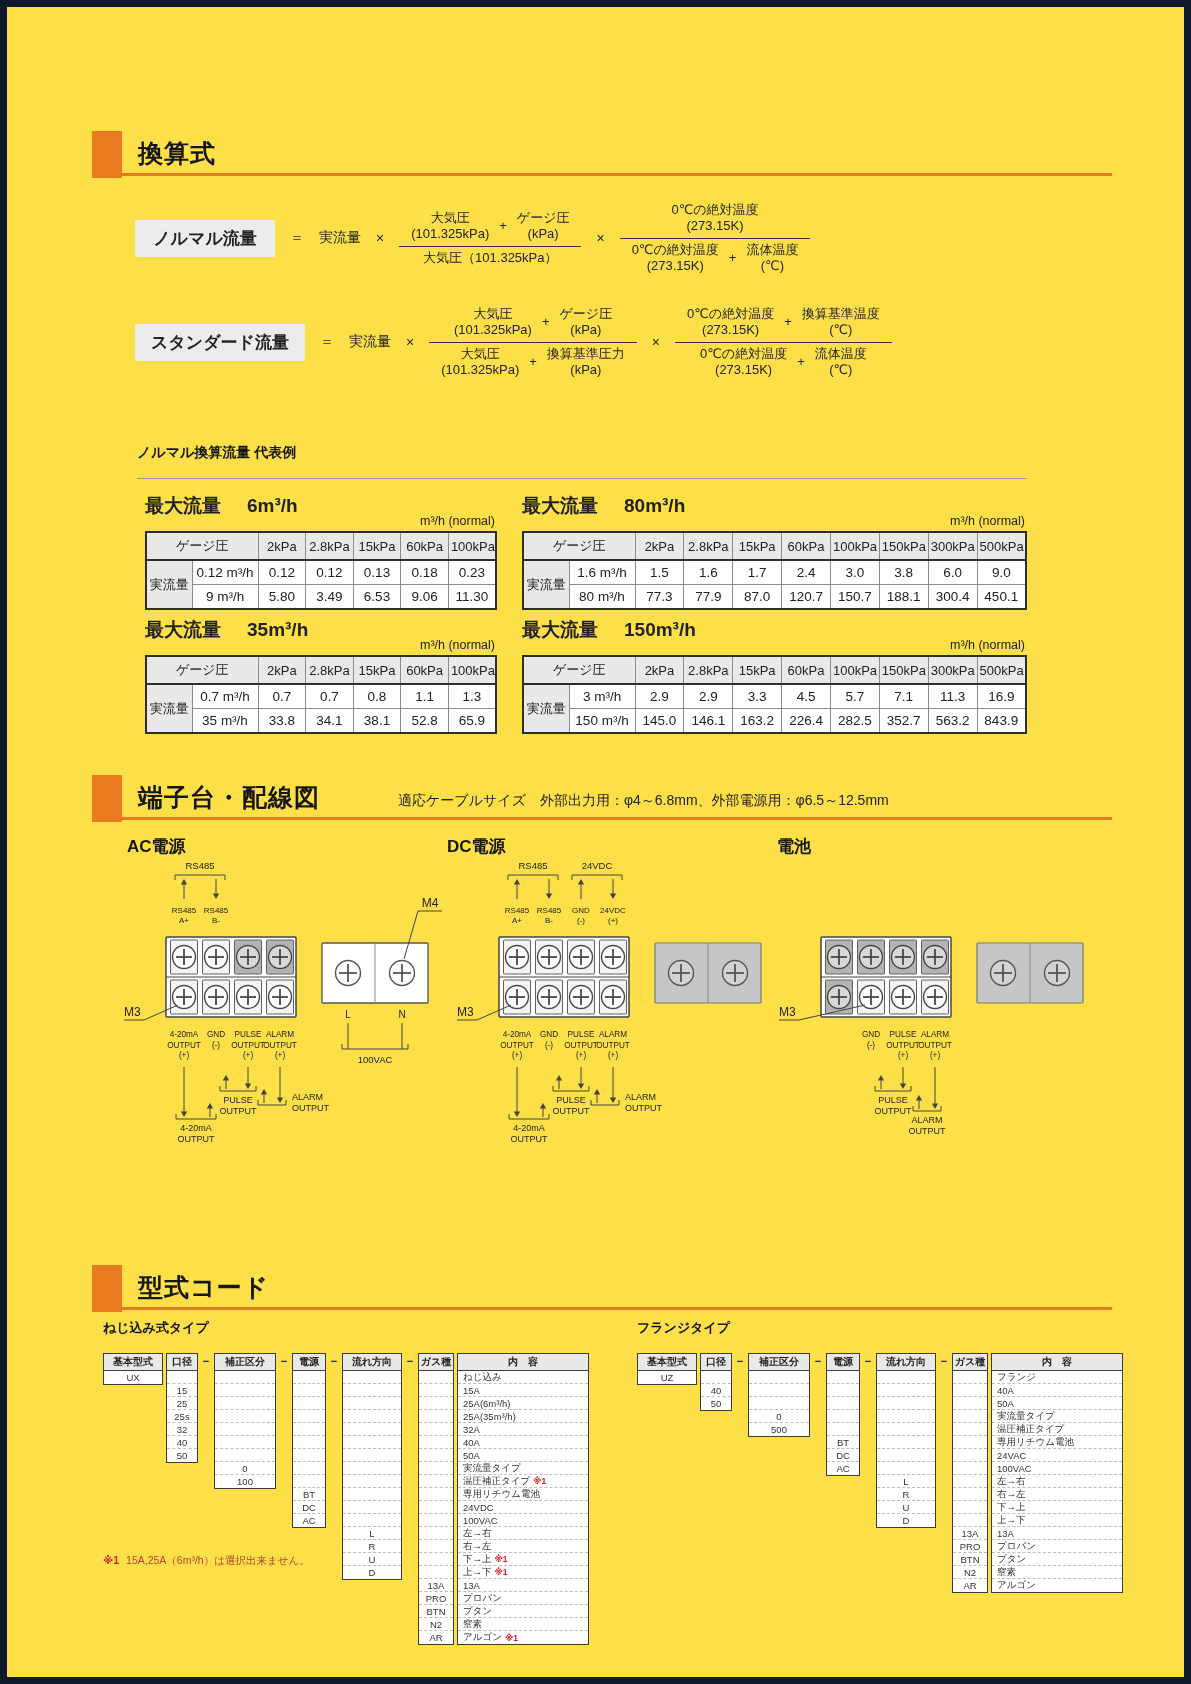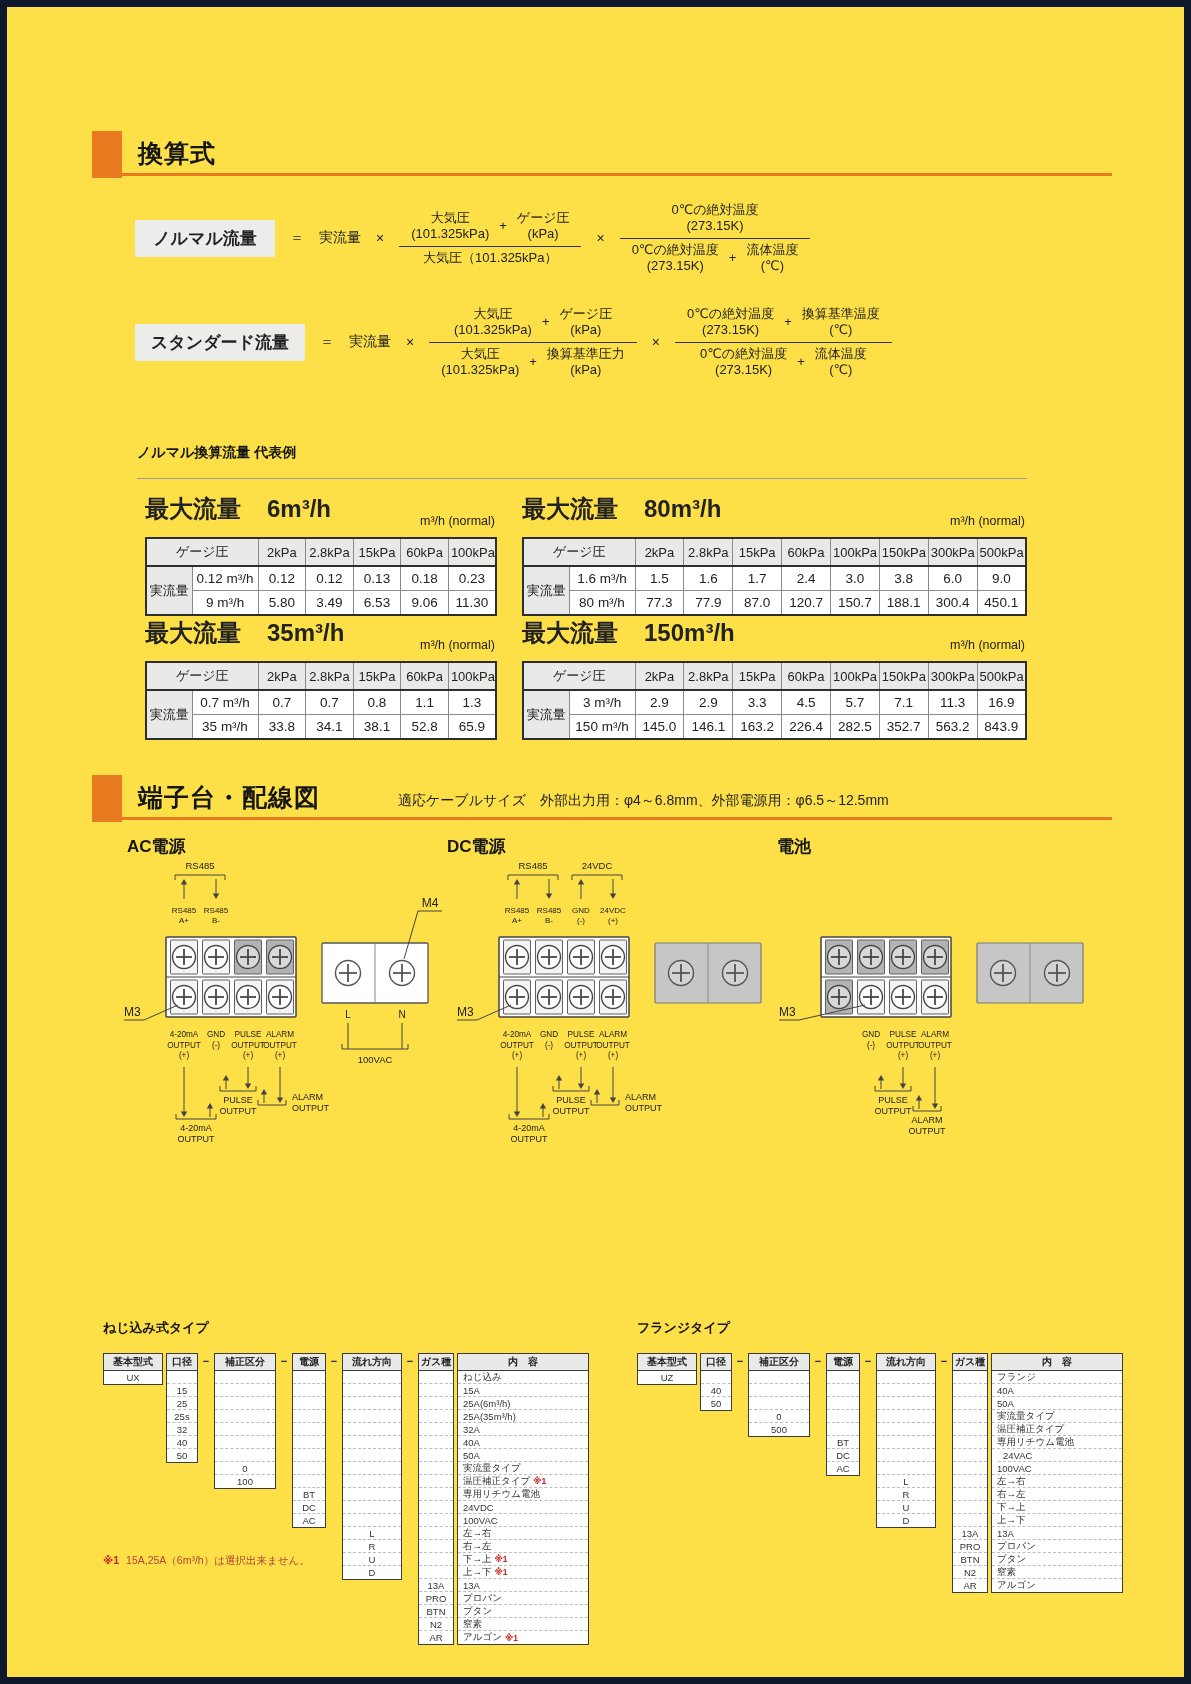--- a/index.html
+++ b/index.html
@@ -21,21 +21,21 @@
   .frac{display:flex;flex-direction:column;align-items:center;font-size:13px;line-height:1.25;text-align:center}
   .fr-row{display:flex;align-items:center;gap:10px;padding:3px 12px}
   .fr-bar{align-self:stretch;border-top:1.5px solid #333;height:0}
   .term{display:flex;flex-direction:column}
   .plus{font-size:13px}
 
   
   .ex-title{position:absolute;left:130px;top:437px;font-size:14px;font-weight:bold;color:#161616}
   .ex-underline{position:absolute;left:130px;top:471px;width:890px;border-top:1px solid #999}
   .flow-table{position:absolute}
-  .ft-title{font-size:24px;font-weight:600;color:#222}
+  .ft-title{font-size:19px;font-weight:600;color:#222}
   .ft-val{margin-left:26px}
   .ft-unit{position:absolute;right:2px;top:21px;font-size:12.5px}
   .flow-table table{border-collapse:collapse;width:100%;table-layout:fixed;margin-top:12px;
                     font-size:13.5px;border:2px solid #2e2e2e}
   .flow-table th{background:#e9e9e7;font-weight:normal;font-size:13px;border:1px solid #8a8a8a;
                  border-bottom:2px solid #2e2e2e;padding:4px 2px}
   .flow-table td{border:1px solid #8a8a8a;text-align:center;padding:4px 2px;background:#fff}
   .flow-table td.rowhead{background:#e9e9e7;font-size:13px}
 
   
@@ -640,20 +640,24 @@
       <polygon points="164.8,250.5 171.2,250.5 168,256" fill="#444"></polygon>
       <line x1="152" y1="256" x2="152" y2="246" stroke="#444" stroke-width="1"></line>
       <polygon points="148.8,247.5 155.2,247.5 152,242" fill="#444"></polygon>
       <line x1="146" y1="258" x2="174" y2="258" stroke="#444" stroke-width="1"></line>
       <line x1="146" y1="258" x2="146" y2="253" stroke="#444" stroke-width="1"></line>
       <line x1="174" y1="258" x2="174" y2="253" stroke="#444" stroke-width="1"></line>
       <text x="160" y="270" font-size="9" text-anchor="middle" fill="#222" font-family="Liberation Sans, sans-serif">ALARM</text>
       <text x="160" y="280.5" font-size="9" text-anchor="middle" fill="#222" font-family="Liberation Sans, sans-serif">OUTPUT</text>
     </svg>
 
+  <div class="sec-head" style="top:1258px">
+    <div class="sec-square"></div>
+    <h2 class="sec-title">型式コード</h2>
+  </div>
   <div class="subhead" style="left:96px;top:1312px">ねじ込み式タイプ</div>
   <div class="subhead" style="left:630px;top:1312px">フランジタイプ</div>
   <div class="code-table" style="left:96px;top:1346px">
       <div class="codecol" style="width: 60px;">
         <div class="codehead">基本型式</div>
         <div class="codebody">
           <div class="codecell" style="height: 13px;">UX</div>
         </div>
       </div>
       <div class="codecol" style="width: 32px;">
@@ -918,21 +922,21 @@
           </div>
           <div class="codecell content-cell" style="height: 13px;">
             <span class="ctext">実流量タイプ</span>
           </div>
           <div class="codecell content-cell" style="height: 13px;">
             <span class="ctext">温圧補正タイプ</span>
           </div>
           <div class="codecell content-cell" style="height: 13px;">
             <span class="ctext">専用リチウム電池</span>
           </div>
-          <div class="codecell content-cell" style="height: 13px; margin-left: 6px;">
+          <div class="codecell content-cell" style="height: 13px;">
             <span class="ctext">24VAC</span>
           </div>
           <div class="codecell content-cell" style="height: 13px;">
             <span class="ctext">100VAC</span>
           </div>
           <div class="codecell content-cell" style="height: 13px;">
             <span class="ctext">左→右</span>
           </div>
           <div class="codecell content-cell" style="height: 13px;">
             <span class="ctext">右→左</span>

